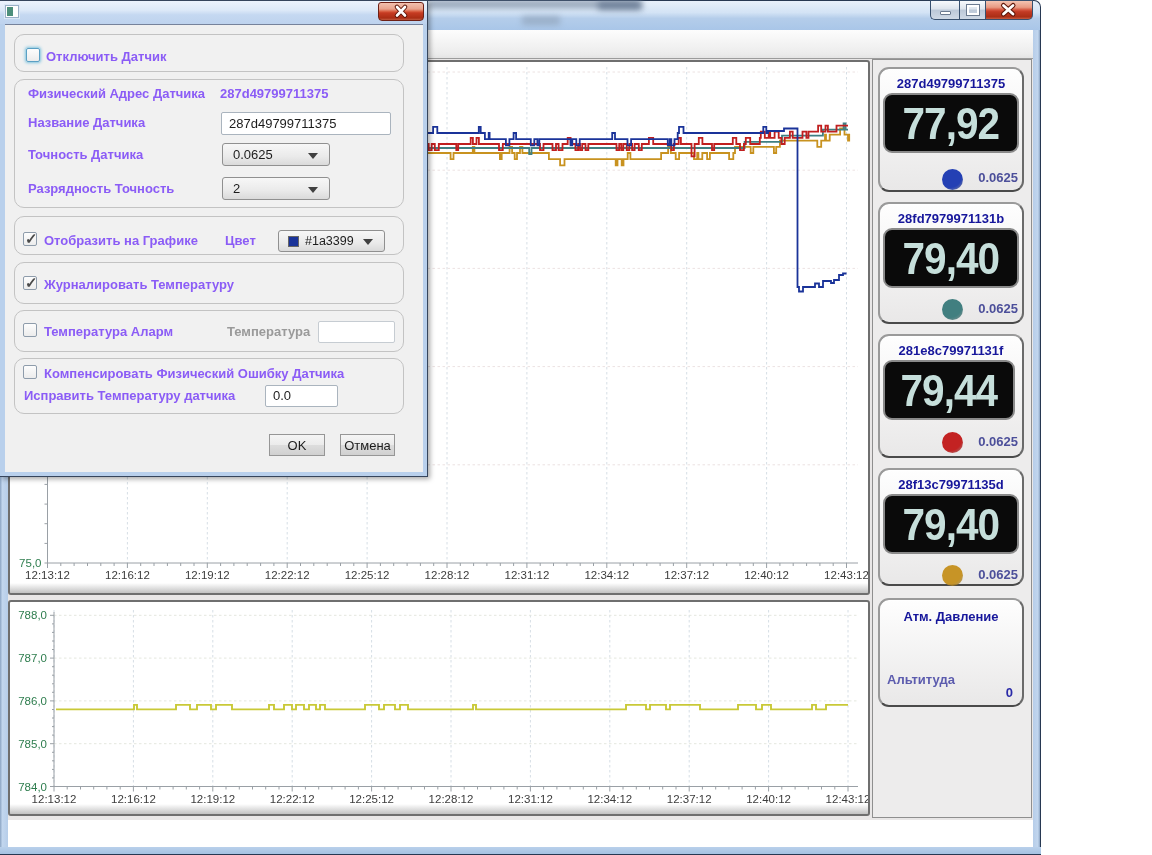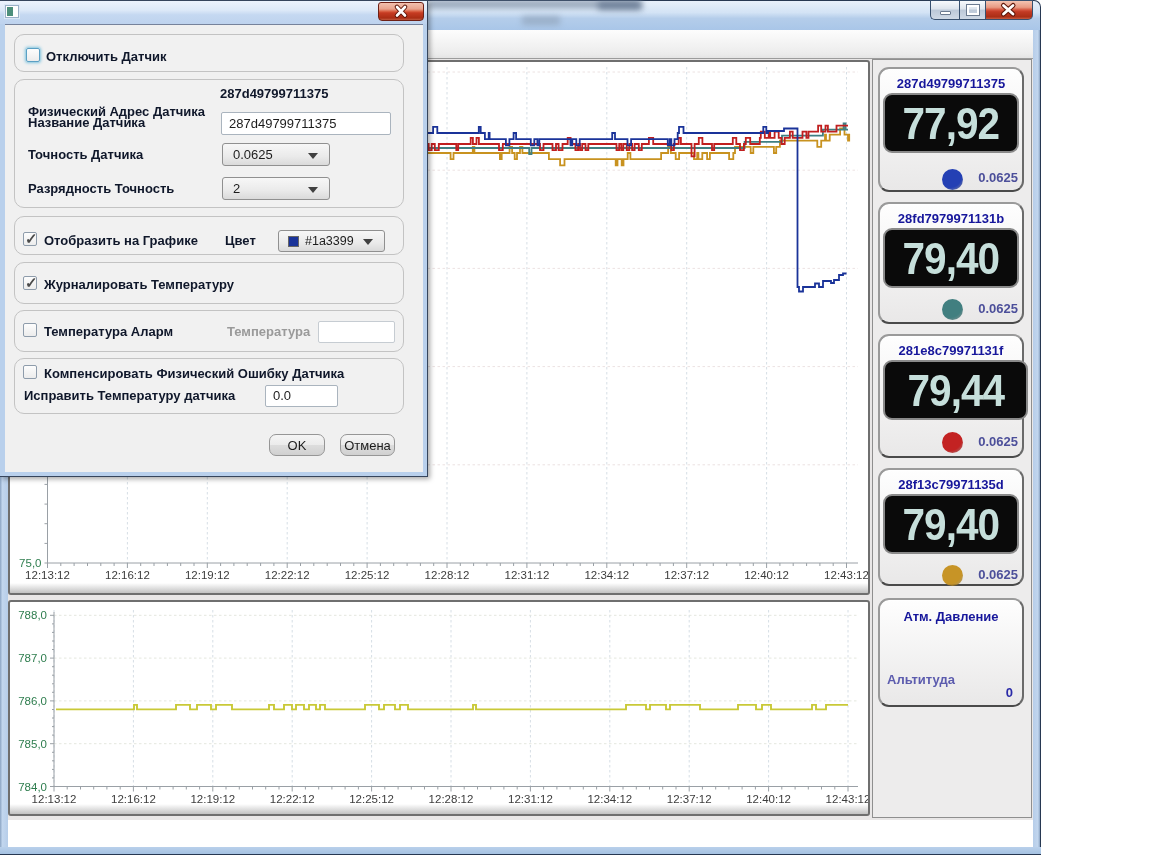--- a/index.html
+++ b/index.html
@@ -37,28 +37,28 @@
 #statusbar{position:absolute;left:1px;top:820px;width:1032px;height:27px;background:linear-gradient(#fbfbfb,#e3e3e3 60%,#d2d2d2);border-top:1px solid #ababab}
 #statustext{position:absolute;left:2px;top:2px;font-size:21px;font-weight:bold;color:#a3a3a3;letter-spacing:.2px;text-shadow:1px 1px 0 #fdfdfd,-1px -1px 0 #8a8a8a}
 
 #dlg{position:absolute;left:0;top:0;width:428px;height:477px;background:#b9d0ec;border:1px solid #36455c;border-left:none;border-top:none;box-shadow:2px 2px 5px rgba(0,0,0,.35)}
 #dlgtitle{position:absolute;left:0;top:0;width:427px;height:24px;background:linear-gradient(#ecf3fc 0%,#dde9f8 40%,#c5d8f1 60%,#bed3ee 100%);border-top:1px solid #36455c}
 #dlgicon{position:absolute;left:5px;top:5px;width:14px;height:13px;background:#fff;border:1px solid #9ab0c8;box-shadow:0 0 0 1px #dce8f4}
 #dlgicon i{position:absolute;left:1px;top:1px;width:6px;height:9px;background:#4d8f7b}
 #dlgclose{position:absolute;left:378px;top:2px;width:46px;height:19px;border:1px solid #6e2015;border-radius:3px 3px 4px 4px;background:linear-gradient(#f2c0ae 0%,#e8a38d 35%,#d96144 49%,#c63b22 58%,#aa2d14 88%,#c05a40 100%);color:#fff;font-weight:bold;font-size:13px}
 #dlgbody{position:absolute;left:5px;top:24px;width:418px;height:448px;background:#f0f0f0;border-top:1px solid #76829b}
 .gbox{position:absolute;left:9px;width:390px;border:1px solid #c3c3c3;border-radius:10px;background:#f1f1f1}
-.lbl{position:absolute;font-size:13px;font-weight:bold;color:#0f172a;white-space:nowrap}
+.lbl{position:absolute;font-size:13px;font-weight:bold;color:#8b5cf6;white-space:nowrap}
 .cb{position:absolute;width:14px;height:14px;background:linear-gradient(#fdfdfd,#ececec);border:1px solid #8e9cab;border-radius:2px}
 .cb.glow{border-color:#5ba0c4;box-shadow:0 0 3px 1px #7fc3de}
 .cb.chk::after{content:"\2713";position:absolute;left:1px;top:-3px;font-size:15px;font-weight:bold;color:#4a4a4a}
 .tin{position:absolute;background:#fff;border:1px solid #aab4be;border-radius:2px;font-size:13px;color:#1c1c1c;padding-left:7px}
 .sel{position:absolute;background:linear-gradient(#f7f7f7,#eaeaea 60%,#dadada);border:1px solid #909090;border-radius:3px;font-size:13px;color:#1c1c1c;padding-left:10px}
 .sel::after{content:"";position:absolute;right:11px;top:50%;margin-top:-2px;border-left:5px solid transparent;border-right:5px solid transparent;border-top:6px solid #404040}
-.dbtn{position:absolute;width:56px;height:22px;background:linear-gradient(#f5f5f5,#ebebeb 50%,#dddddd 50%,#d0d0d0);border:1px solid #969696;border-radius:7px;font-size:13px;color:#1c1c1c;text-align:center;line-height:21px}
+.dbtn{position:absolute;width:56px;height:22px;background:linear-gradient(#f5f5f5,#ebebeb 50%,#dddddd 50%,#d0d0d0);border:1px solid #969696;border-radius:0;font-size:13px;color:#1c1c1c;text-align:center;line-height:21px}
 </style></head><body>
 
 <div id="win">
   <div id="titlebar"></div>
   <div class="smudge" style="left:428px;top:0;width:212px;height:8px;background:#6b7d95;opacity:.65"></div>
   <div class="smudge" style="left:522px;top:16px;width:38px;height:9px;background:#8a9cb2;opacity:.6"></div>
   <div class="smudge" style="left:598px;top:1px;width:44px;height:9px;background:#5a6d88;opacity:.7"></div>
   <div id="wbtns">
     <div id="btnmin" class="wbtn">
         <div class="abs" style="left:9px;top:10px;width:11px;height:4px;background:#fff;border:1px solid #6c7b90;border-radius:1px"></div>
@@ -161,21 +161,21 @@
   <div class="prec" style="top:101px">0.0625</div>
 </div>
 <div class="card" style="top:142px;height:122px">
   <div class="ttl" style="top:7px">28fd7979971131b</div>
   <div class="lcd" style="left:3px;top:24px;width:136px;height:60px;font-size:45px;line-height:58px"><span class="lcdn">79,40</span></div>
   <div class="dot" style="left:62px;top:95px;background:radial-gradient(circle at 40% 35%,#417f80,#417f80 60%,#00000055)"></div>
   <div class="prec" style="top:97px">0.0625</div>
 </div>
 <div class="card" style="top:274px;height:124px">
   <div class="ttl" style="top:7px">281e8c79971131f</div>
-  <div class="lcd" style="left:3px;top:24px;width:145px;height:60px;font-size:45px;line-height:58px"><span class="lcdn">79,44</span></div>
+  <div class="lcd" style="left:3px;top:24px;width:132px;height:60px;font-size:45px;line-height:58px"><span class="lcdn">79,44</span></div>
   <div class="dot" style="left:62px;top:96px;background:radial-gradient(circle at 40% 35%,#c32222,#c32222 60%,#00000055)"></div>
   <div class="prec" style="top:98px">0.0625</div>
 </div>
 <div class="card" style="top:408px;height:118px">
   <div class="ttl" style="top:7px">28f13c79971135d</div>
   <div class="lcd" style="left:3px;top:24px;width:136px;height:60px;font-size:45px;line-height:58px"><span class="lcdn">79,40</span></div>
   <div class="dot" style="left:62px;top:95px;background:radial-gradient(circle at 40% 35%,#c79426,#c79426 60%,#00000055)"></div>
   <div class="prec" style="top:97px">0.0625</div>
 </div>
 <div class="card" style="top:538px;height:109px">
@@ -201,21 +201,21 @@
       </svg></div>
   <div id="dlgbody">
       <div class="gbox" style="top:9px;height:38px"></div>
 <div class="gbox" style="top:54px;height:129px"></div>
 <div class="gbox" style="top:191px;height:39px"></div>
 <div class="gbox" style="top:237px;height:42px"></div>
 <div class="gbox" style="top:285px;height:42px"></div>
 <div class="gbox" style="top:333px;height:56px"></div>
 <div class="cb glow" style="left:21px;top:23px"></div>
 <div class="lbl" style="left:41px;top:24px">Отключить Датчик</div>
-<div class="lbl" style="left:23px;top:79px">Физический Адрес Датчика</div>
+<div class="lbl" style="left:23px;top:61px">Физический Адрес Датчика</div>
 <div class="lbl" style="left:215px;top:61px">287d49799711375</div>
 <div class="lbl" style="left:23px;top:90px">Название Датчика</div>
 <div class="tin" style="left:216px;top:87px;width:170px;height:23px;line-height:21px">287d49799711375</div>
 <div class="lbl" style="left:23px;top:122px">Точность Датчика</div>
 <div class="sel" style="left:217px;top:118px;width:108px;height:23px;line-height:21px">0.0625</div>
 <div class="lbl" style="left:23px;top:156px">Разрядность Точность</div>
 <div class="sel" style="left:217px;top:152px;width:108px;height:23px;line-height:21px">2</div>
 <div class="cb chk" style="left:18px;top:207px"></div>
 <div class="lbl" style="left:39px;top:208px">Отобразить на Графике</div>
 <div class="lbl" style="left:220px;top:208px">Цвет</div>

